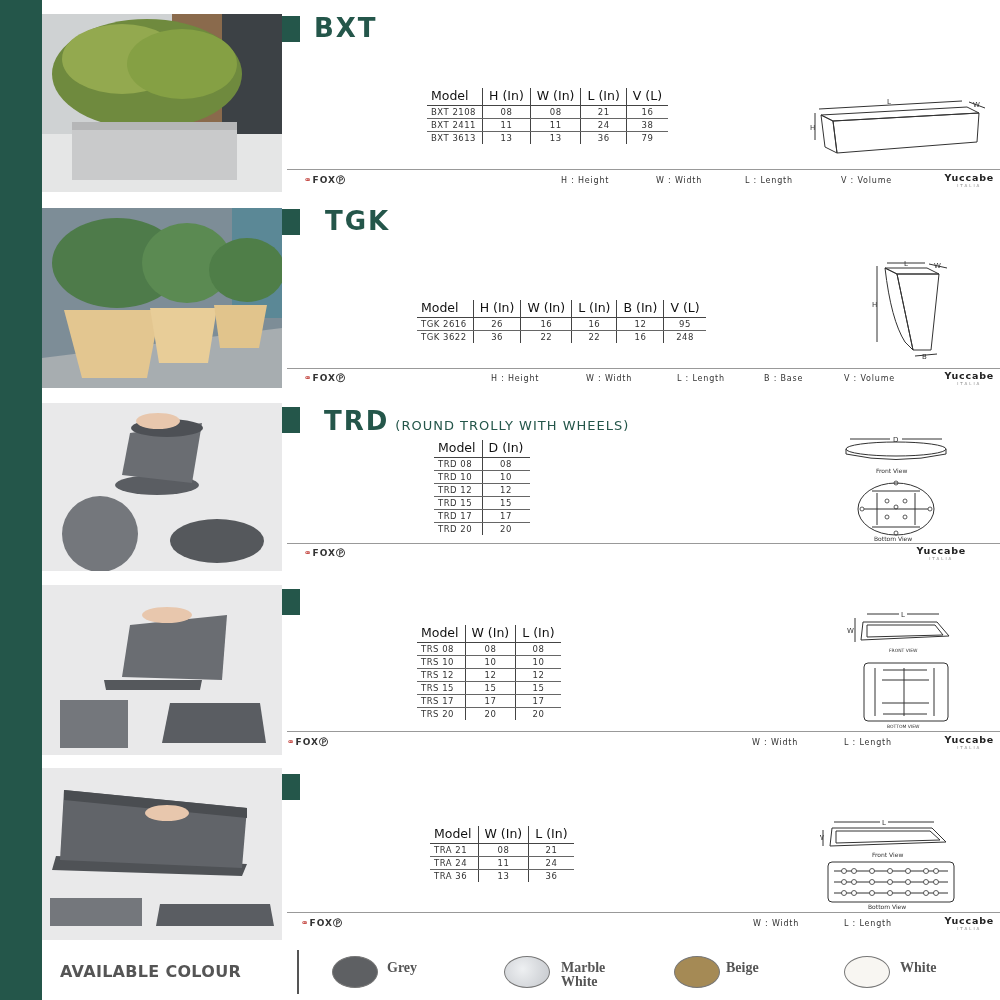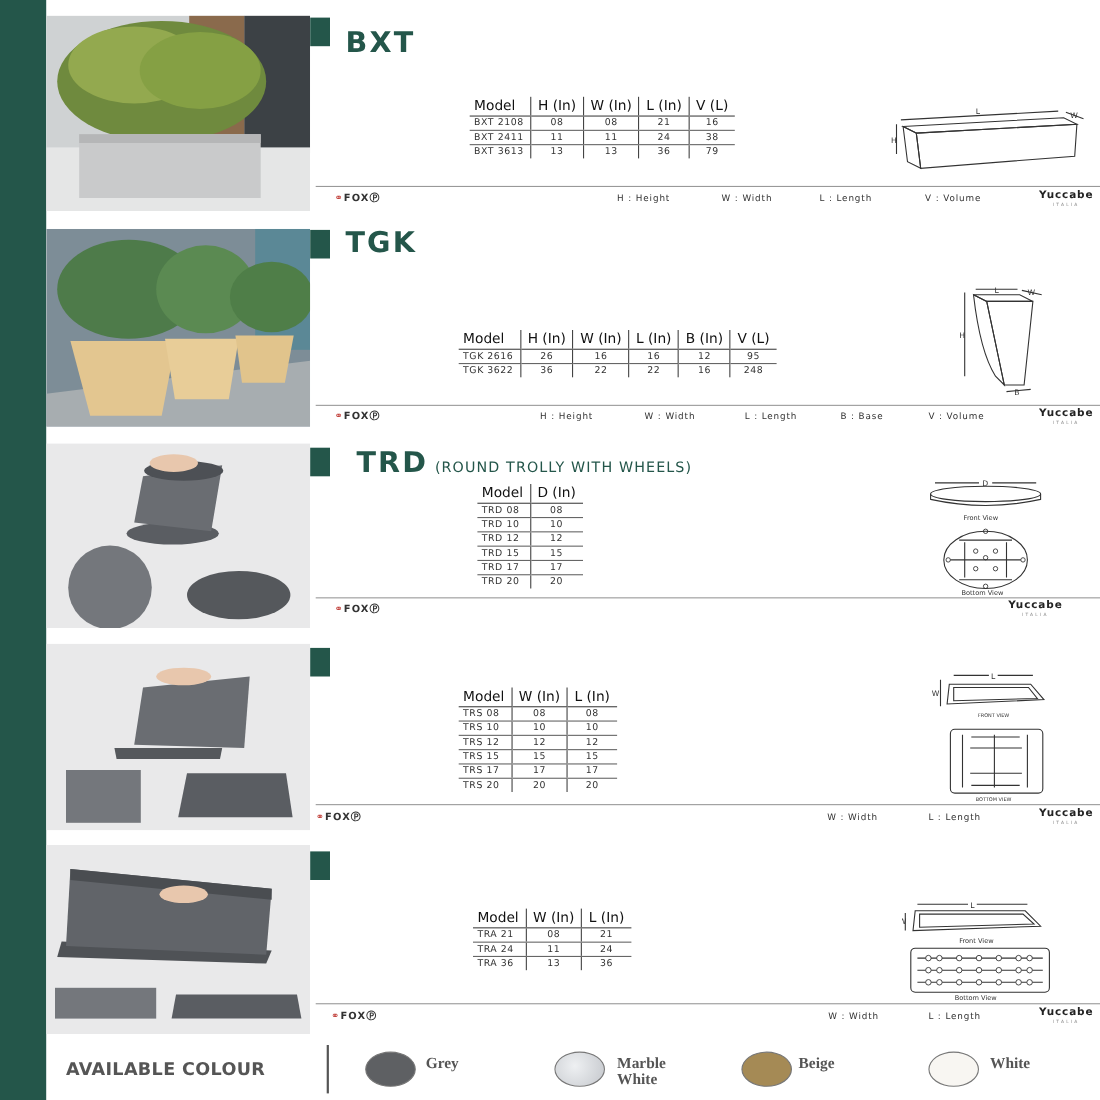--- a/index.html
+++ b/index.html
@@ -45,21 +45,21 @@
       <rect x="130" y="0" width="50" height="110" fill="#8a6a4c"></rect>
       <rect x="0" y="120" width="240" height="58" fill="#e5e6e6"></rect>
       <ellipse cx="105" cy="60" rx="95" ry="55" fill="#6f8a3e"></ellipse>
       <ellipse cx="80" cy="45" rx="60" ry="35" fill="#93a94f"></ellipse>
       <ellipse cx="140" cy="50" rx="55" ry="35" fill="#85a044"></ellipse>
       <rect x="30" y="108" width="165" height="58" fill="#c9cacb"></rect>
       <rect x="30" y="108" width="165" height="8" fill="#b5b6b7"></rect>
     </svg>
   </div>
   <div class="title-bar" style="top:16px;"></div>
-  <div class="title" style="left:272px; top:24px;text-align:right;">
+  <div class="title" style="left:272px; top:13px;text-align:right;">
     <span>BXT</span>
   </div>
   <table class="spec" style="left:385px; top:88px;">
     <thead>
         <tr>
       <th>Model</th>
       <th>H (In)</th>
       <th>W (In)</th>
       <th>L (In)</th>
       <th>V (L)</th>
@@ -121,21 +121,21 @@
       <polygon points="0,150 240,120 240,180 0,180" fill="#a7adb0"></polygon>
       <ellipse cx="75" cy="55" rx="65" ry="45" fill="#4e7b4a"></ellipse>
       <ellipse cx="145" cy="55" rx="45" ry="40" fill="#5b8a52"></ellipse>
       <ellipse cx="205" cy="62" rx="38" ry="32" fill="#4f7e48"></ellipse>
       <polygon points="22,102 118,102 105,170 40,170" fill="#e3c690"></polygon>
       <polygon points="108,100 175,100 166,155 117,155" fill="#e8cd98"></polygon>
       <polygon points="172,97 225,97 217,140 178,140" fill="#e1c48c"></polygon>
     </svg>
   </div>
   <div class="title-bar" style="top:14px;"></div>
-  <div class="title" style="left:272px; top:11px;">
+  <div class="title" style="left:283px; top:11px;">
     <span>TGK</span>
   </div>
   <table class="spec" style="left:375px; top:105px;">
     <thead>
         <tr>
       <th>Model</th>
       <th>H (In)</th>
       <th>W (In)</th>
       <th>L (In)</th>
       <th>B (In)</th>

